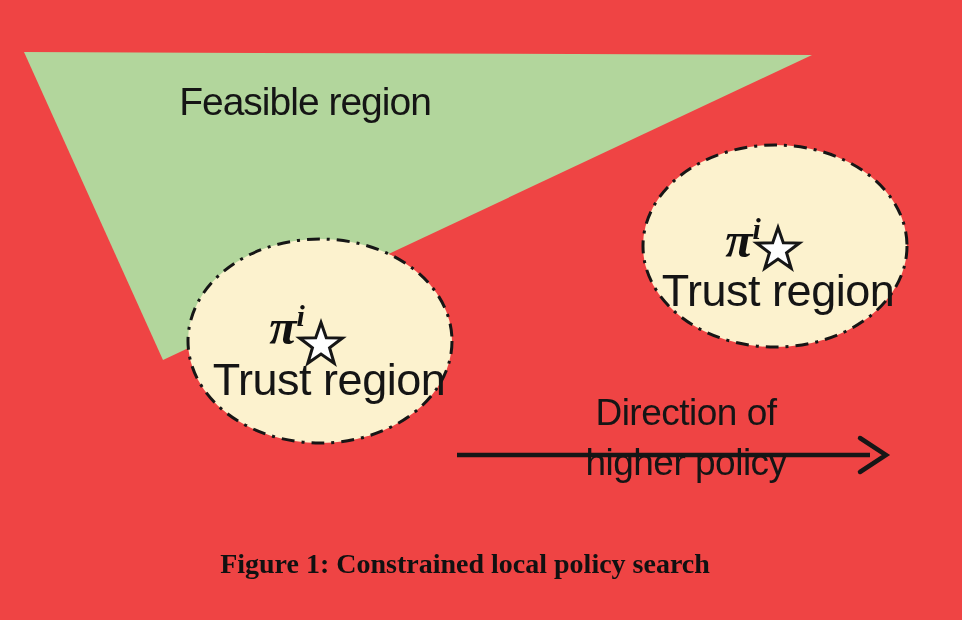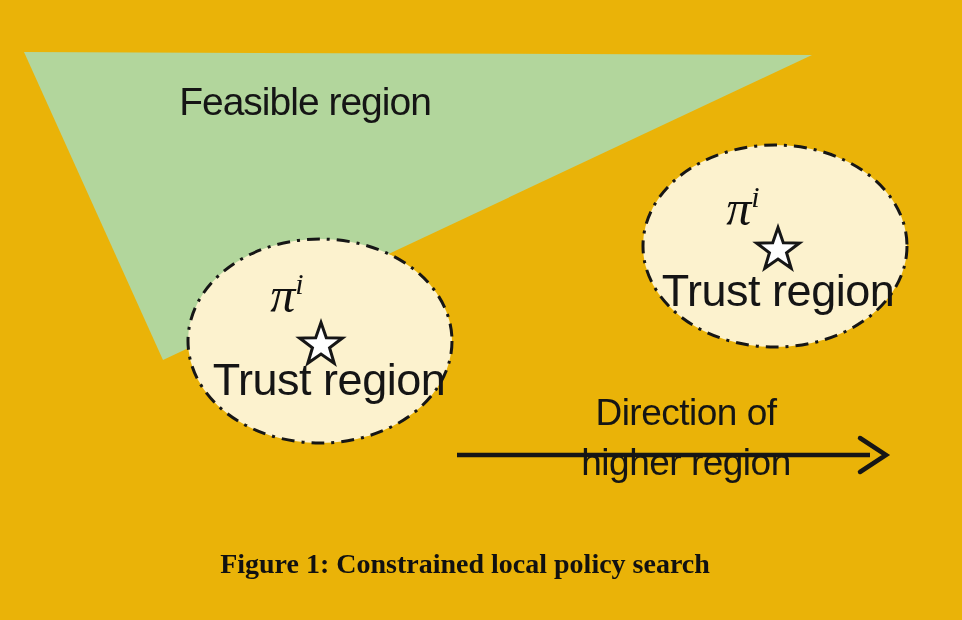--- a/index.html
+++ b/index.html
@@ -8,21 +8,21 @@
     background: #ffffff;
     width: 962px;
     height: 620px;
     font-family: "Liberation Sans", sans-serif;
   }
   .stage {
     position: relative;
     width: 962px;
     height: 620px;
     overflow: hidden;
-    background: #eab308;
+    background: #ef4444;
   }
   .stage > svg {
     position: absolute;
     left: 0;
     top: 0;
   }
   .label {
     position: absolute;
     transform: translate(-50%, -50%);
     white-space: nowrap;
@@ -39,24 +39,25 @@
     letter-spacing: -0.5px;
   }
   .trust-label.left  { left: 329px; top: 380px; }
   .trust-label.right { left: 778px; top: 291px; }
   .pi-label {
     position: absolute;
     transform: translate(-50%, -50%);
     white-space: nowrap;
     font-family: "Liberation Serif", serif;
     font-style: italic;
-    font-weight: normal;
+    font-weight: bold;
     color: #111111;
     font-size: 50px;
     line-height: 1;
+    margin-top: 32px;
   }
   .pi-label sup {
     font-size: 30px;
     line-height: 0;
     vertical-align: super;
     letter-spacing: 0;
   }
   .pi-label.left  { left: 287px; top: 295px; }
   .pi-label.right { left: 743px; top: 208px; }
   .direction-label {
@@ -111,18 +112,18 @@
   <div class="pi-label left"><span>π</span><sup>i</sup></div>
 
   <div class="label trust-label left">Trust region</div>
 
   <div class="pi-label right"><span>π</span><sup>i</sup></div>
 
   <div class="label trust-label right">Trust region</div>
 
   <div class="direction-label">
     <div>Direction of</div>
-    <div>higher region</div>
+    <div>higher policy</div>
   </div>
 
   <div class="caption">Figure 1: Constrained local policy search</div>
 
 </div>
 
 </body></html>

